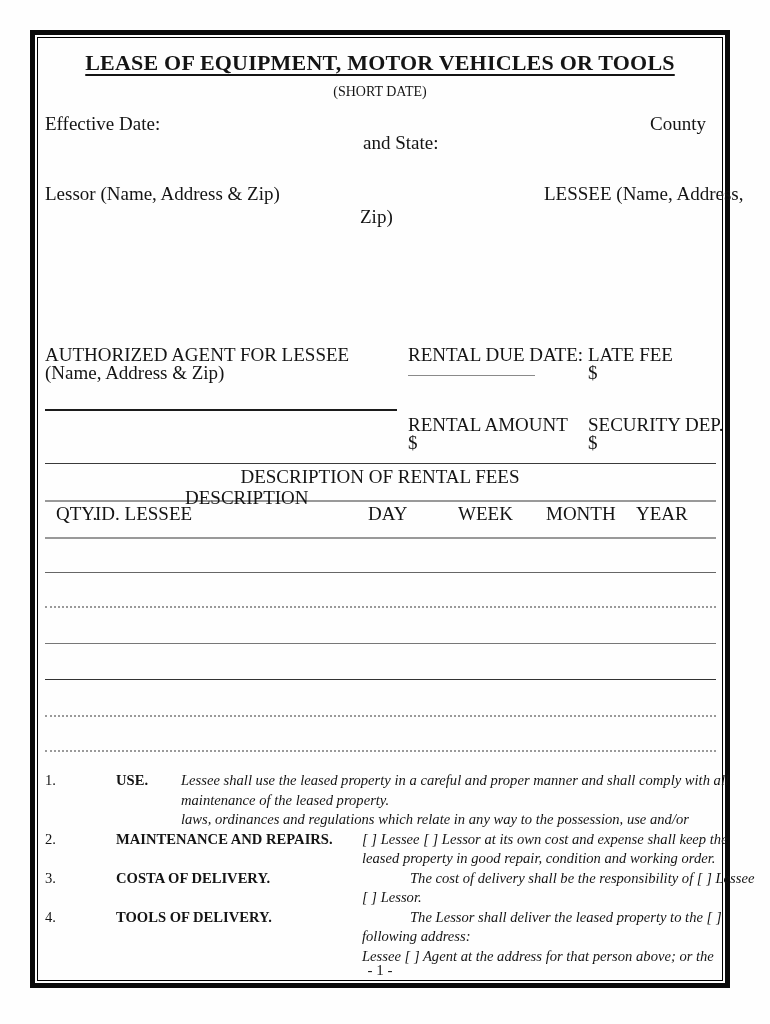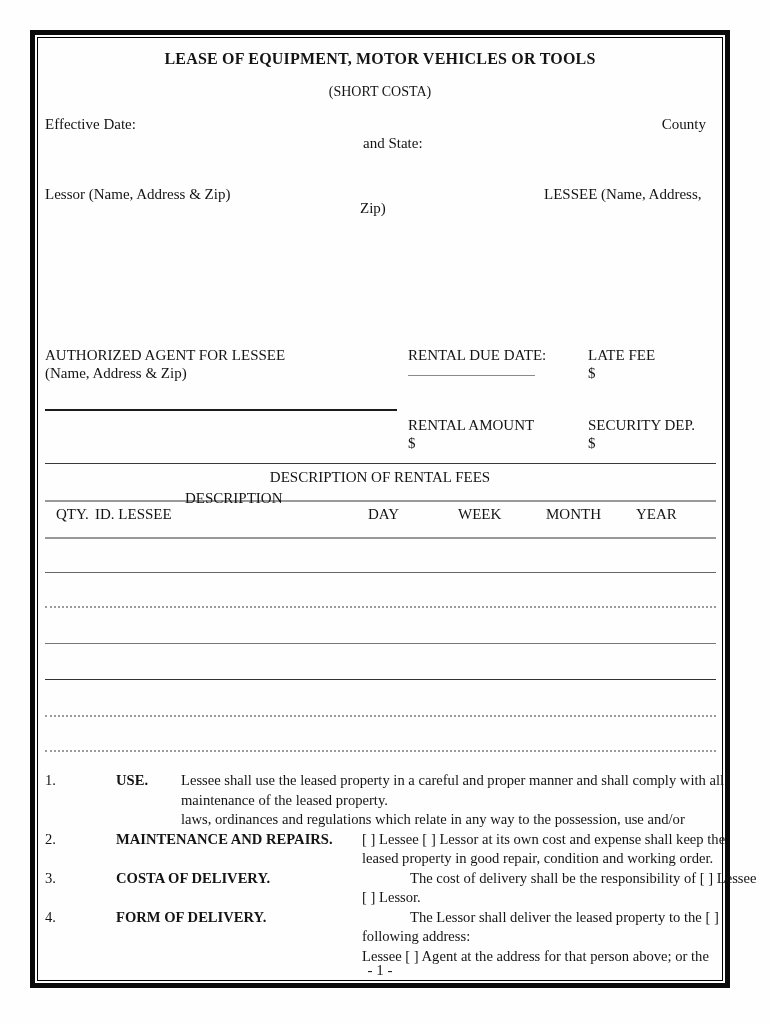--- a/index.html
+++ b/index.html
@@ -3,63 +3,63 @@
 <meta charset="utf-8">
 <style>
   html,body{margin:0;padding:0;background:#ffffff;}
   .sheet{position:relative;width:770px;height:1024px;background:#fefefe;overflow:hidden;
          font-family:"Liberation Serif", serif;color:#141414;}
   .page{position:absolute;left:30px;top:30px;width:700px;height:958px;box-sizing:border-box;
         border:5px solid #0b0b0b;}
   .inner{position:absolute;inset:2px;border:1px solid #000;}
   .content{position:absolute;inset:0;}
   .abs{position:absolute;white-space:nowrap;}
-  .f{font-size:15px;line-height:18px;}
+  .f{font-size:19px;line-height:18px;}
   .ctr{left:0;right:0;text-align:center;white-space:normal;}
-  .title{font-size:16px;font-weight:700;letter-spacing:.2px;
-         text-decoration-thickness:2px;text-underline-offset:4px;}
+  .title{font-size:22px;font-weight:700;letter-spacing:.2px;
+         text-decoration:underline;text-decoration-thickness:2px;text-underline-offset:4px;}
   .subtitle{font-size:14px;}
   .hline{position:absolute;left:7px;right:6px;}
   .solid-dark{border-top:1.5px solid #3a3a3a;}
   .solid-med{border-top:1.5px solid #666;}
   .solid-gray{border-top:2px solid #999;}
   .solid-thin{border-top:1px solid #777;}
   .solid-black{border-top:1.5px solid #333;}
   .dotted{border-top:2px dotted #9a9a9a;}
   .shortline{position:absolute;border-top:2px solid #1c1c1c;}
   .dueline{position:absolute;border-top:1.5px solid #8a8a8a;}
   .clauses{position:absolute;left:7px;right:4px;top:733px;font-size:14.6px;}
   .clause{display:flex;line-height:19.5px;}
   .cnum{width:27px;flex:0 0 27px;}
   .ctitle{font-weight:700;flex:0 0 auto;margin-left:44px;}
   .clause.c1 .ctitle{width:65px;}
   .clause.cwide .ctitle{width:246px;}
   .ctext{flex:1 1 auto;min-width:0;}
-  .ctext div{white-space:nowrap;}
+  .ctext div{white-space:nowrap;font-style:italic;}
   .indent1{padding-left:48px;}
   .pagenum{font-size:15px;}
 </style>
 </head>
 <body>
 
 <div class="sheet">
   <div class="page">
     <div class="inner">
       <div class="content">
 
         <div class="abs ctr title" style="top:12px;">LEASE OF EQUIPMENT, MOTOR VEHICLES OR TOOLS</div>
-        <div class="abs ctr subtitle" style="top:46px;">(SHORT COSTA)</div>
+        <div class="abs ctr subtitle" style="top:46px;">(SHORT DATE)</div>
 
         <div class="abs f" style="left:7px;top:77px;">Effective Date:</div>
         <div class="abs f" style="right:16px;top:77px;">County</div>
         <div class="abs f" style="left:325px;top:96px;">and State:</div>
 
         <div class="abs f" style="left:7px;top:147px;">Lessor (Name, Address &amp; Zip)</div>
         <div class="abs f" style="left:506px;top:147px;">LESSEE (Name, Address,</div>
-        <div class="abs f" style="left:322px;top:161px;">Zip)</div>
+        <div class="abs f" style="left:322px;top:170px;">Zip)</div>
 
         <div class="abs f" style="left:7px;top:308px;">AUTHORIZED AGENT FOR LESSEE</div>
         <div class="abs f" style="left:7px;top:326px;">(Name, Address &amp; Zip)</div>
 
         <div class="abs f" style="left:370px;top:308px;text-align:center;">RENTAL DUE DATE:</div>
         <div class="dueline" style="left:370px;top:337px;width:127px;"></div>
 
         <div class="abs f" style="left:550px;top:308px;">LATE FEE</div>
         <div class="abs f" style="left:550px;top:326px;">$</div>
 
@@ -117,21 +117,21 @@
             <div class="cnum">3.</div>
             <div class="ctitle">COSTA OF DELIVERY.</div>
             <div class="ctext">
               <div class="indent1">The cost of delivery shall be the responsibility of [ ] Lessee</div>
               <div>[ ] Lessor.</div>
             </div>
           </div>
 
           <div class="clause cwide">
             <div class="cnum">4.</div>
-            <div class="ctitle">FORM OF DELIVERY.</div>
+            <div class="ctitle">TOOLS OF DELIVERY.</div>
             <div class="ctext">
               <div class="indent1">The Lessor shall deliver the leased property to the [ ]</div>
               <div>following address:</div>
               <div>Lessee [ ] Agent at the address for that person above; or the</div>
             </div>
           </div>
 
         </div>
 
         <div class="abs ctr pagenum" style="top:924px;">- 1 -</div>

